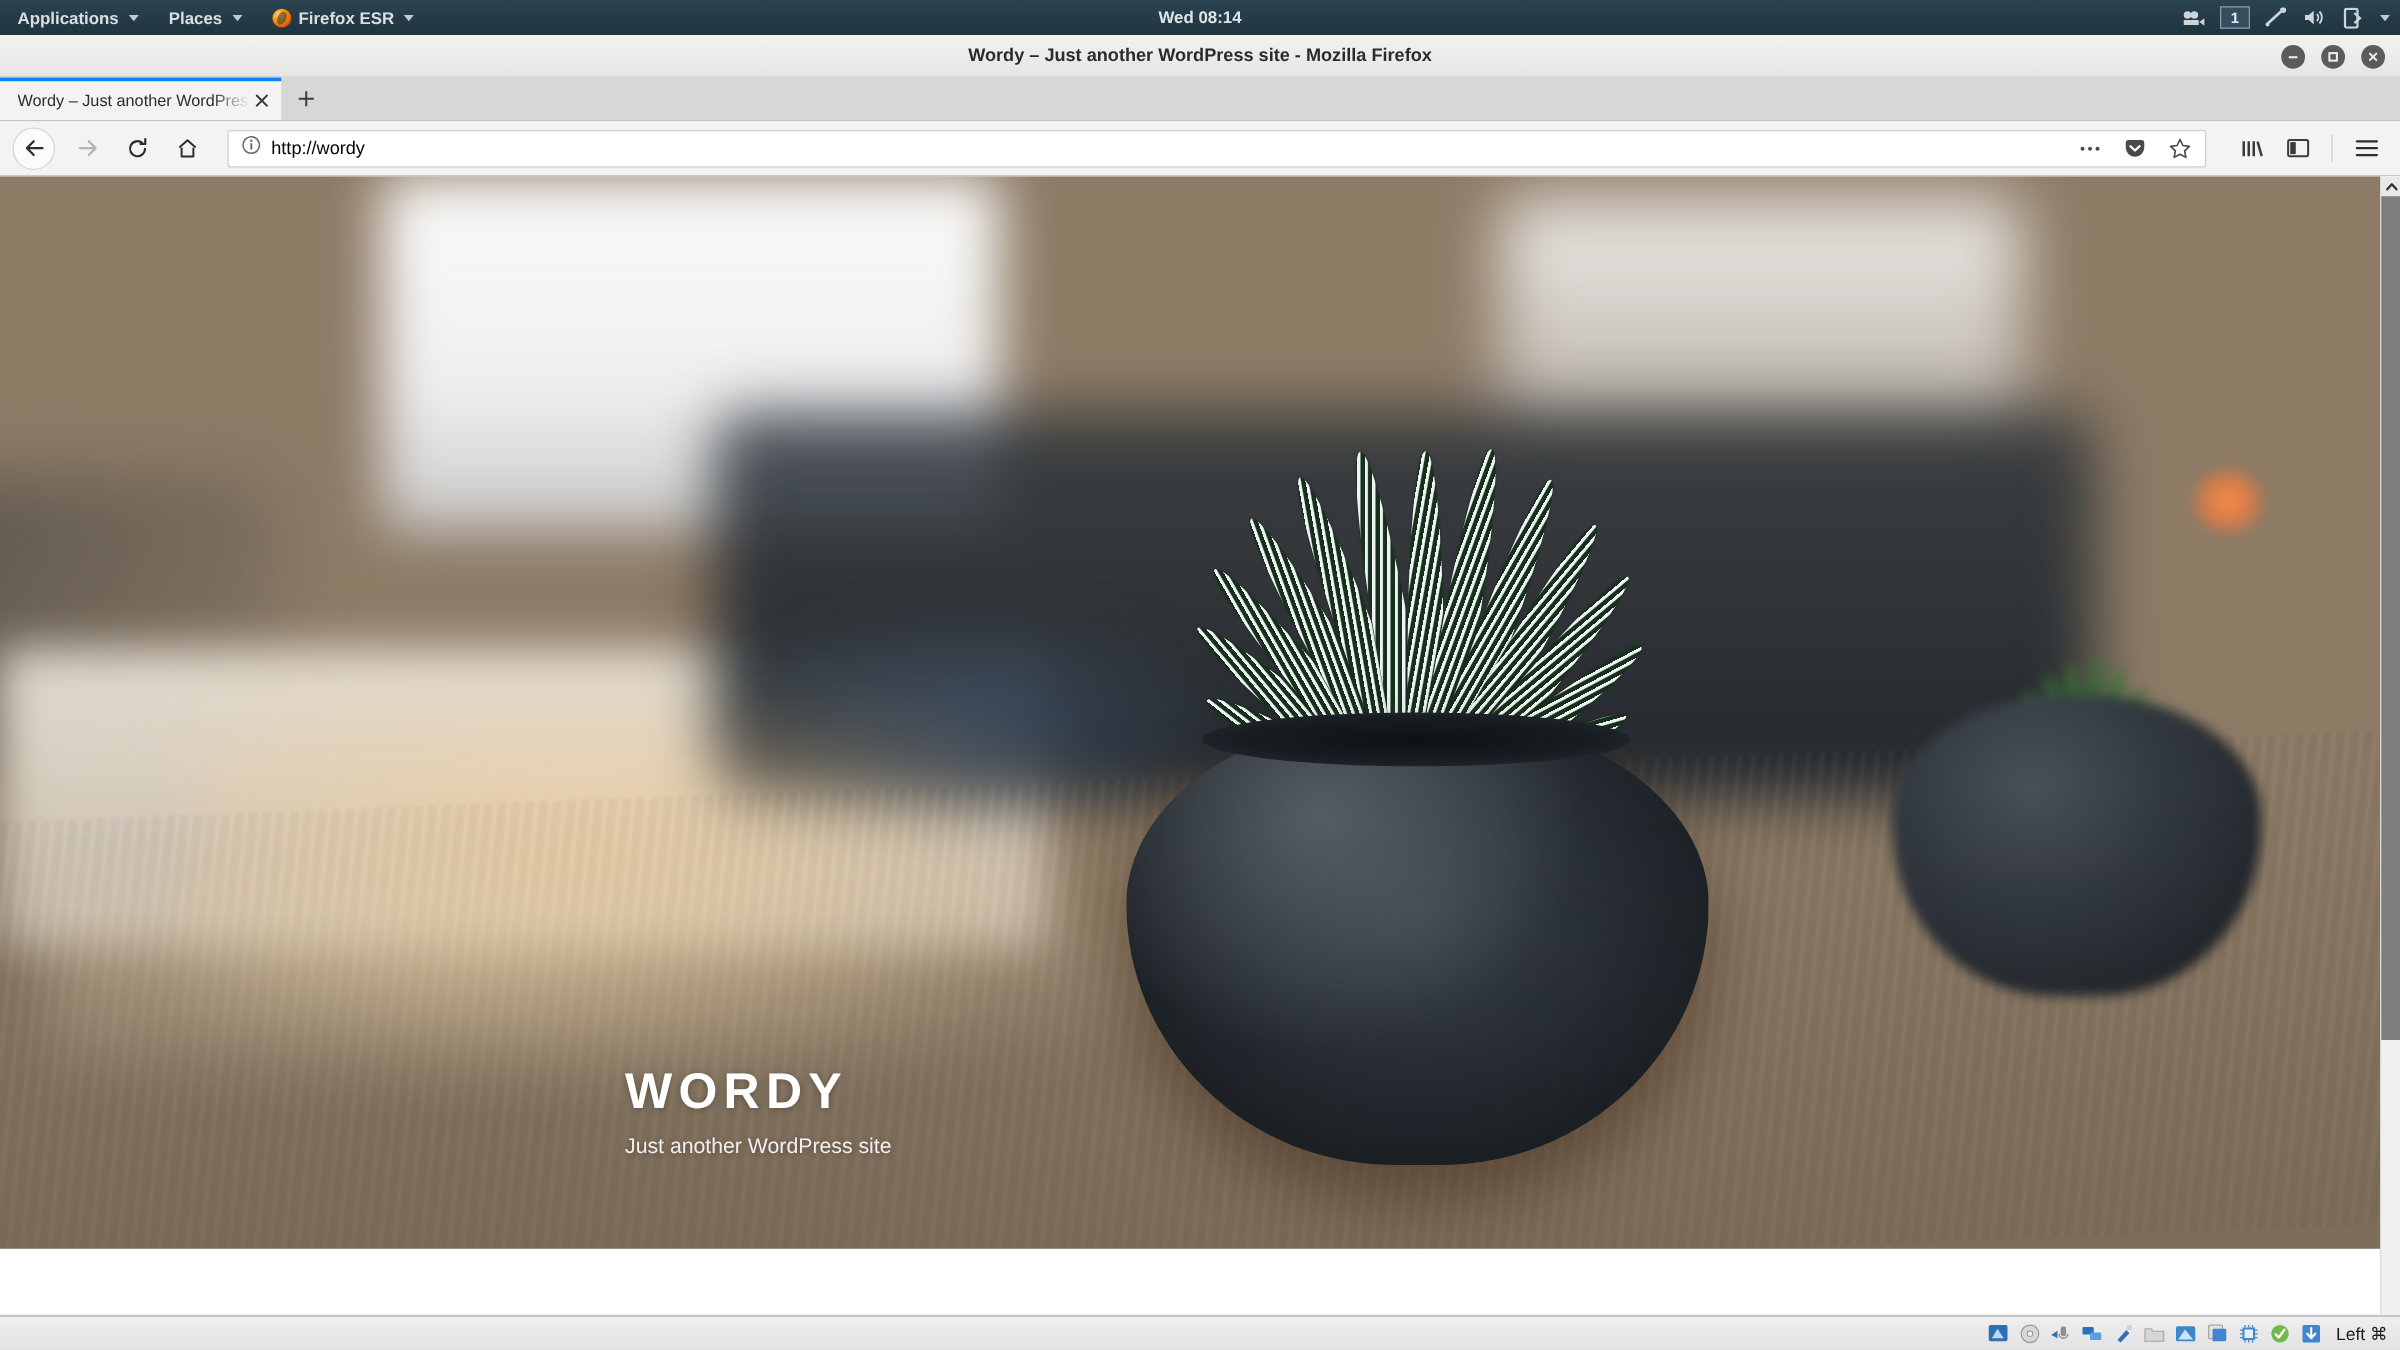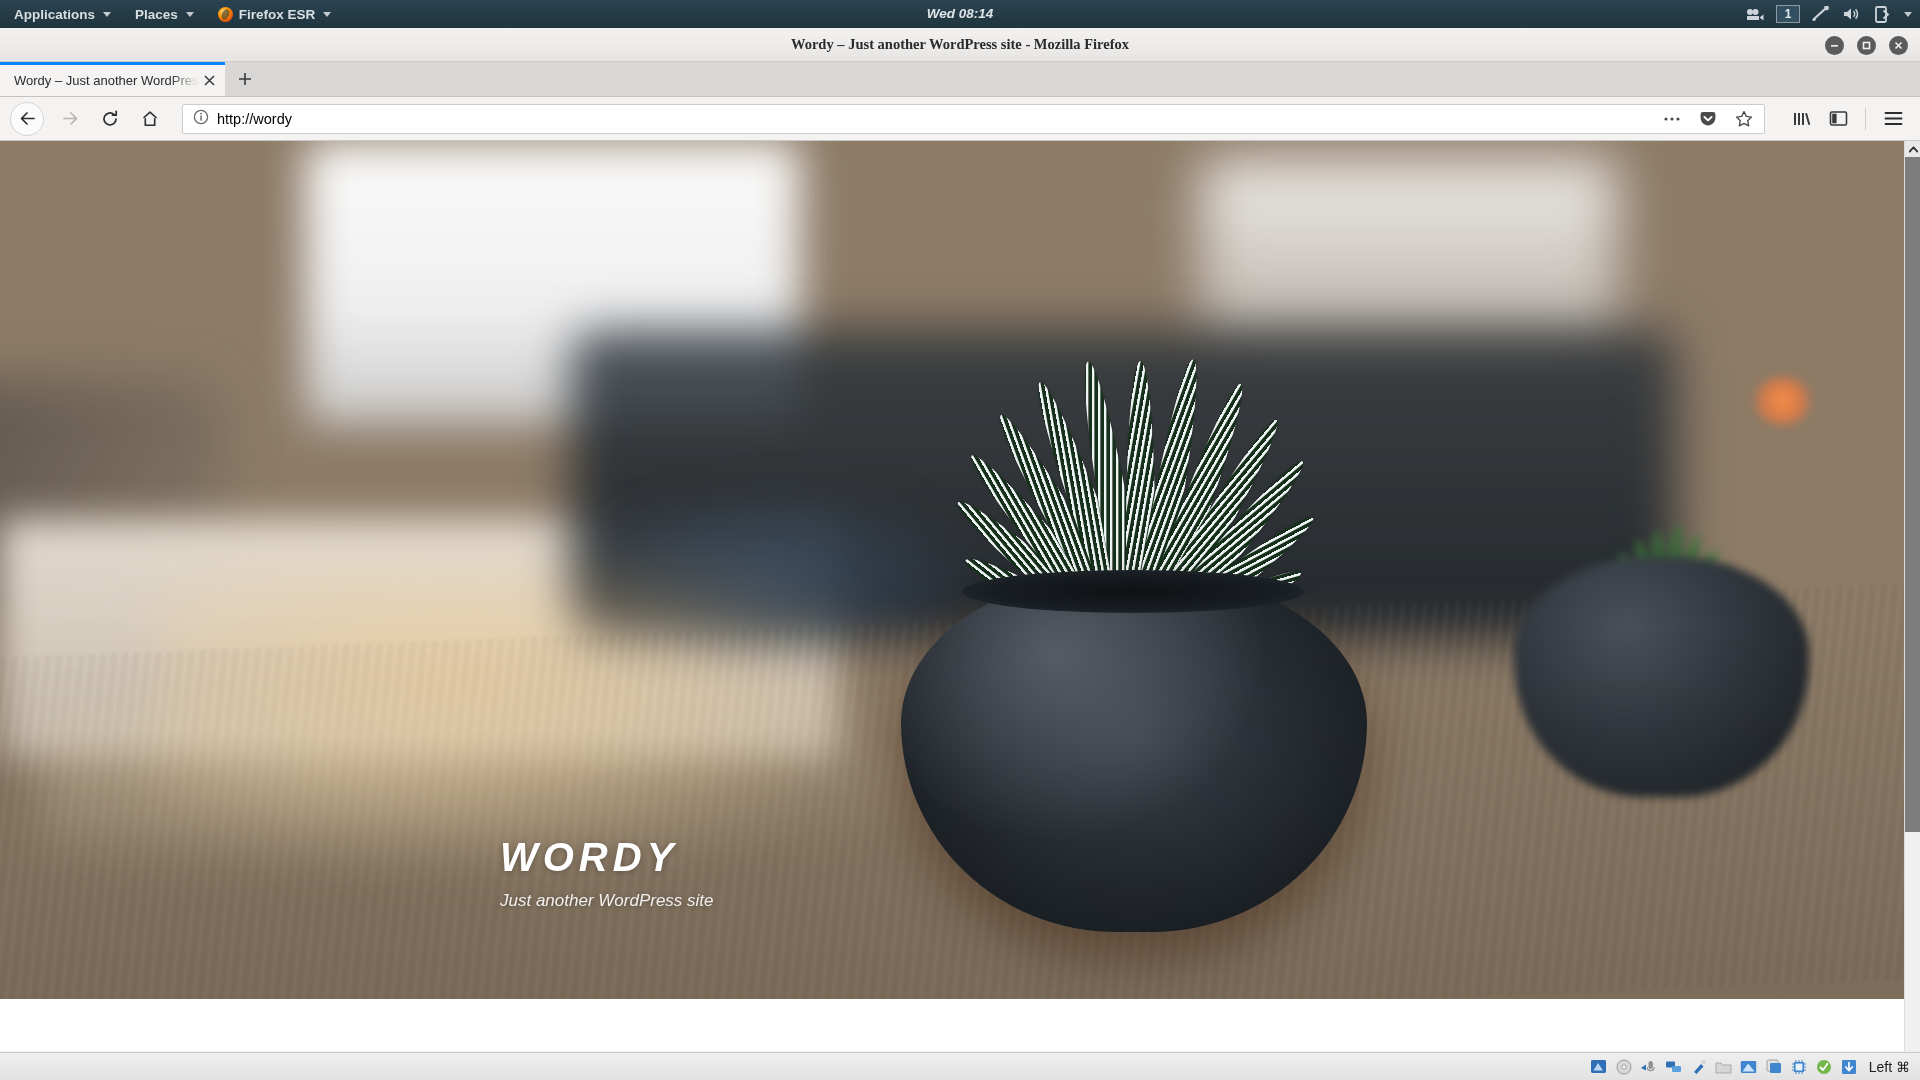--- a/index.html
+++ b/index.html
@@ -30,21 +30,21 @@
     width: 0; height: 0;
     border-left: 4px solid transparent;
     border-right: 4px solid transparent;
     border-top: 5px solid #c3cad0;
     display: inline-block; margin-left: 2px;
   }
   #panel-clock {
     position: absolute; left: 0; right: 0; top: 0;
     height: 39px; line-height: 28px;
     text-align: center; font-size: 13.5px; font-weight: bold;
-    color: #dfe4e7; pointer-events: none; font-style: italic;
+    color: #dfe4e7; pointer-events: none;
   }
   #panel-tray {
     position: absolute; right: 8px; top: 0; height: 28px;
     display: flex; align-items: center; gap: 12px;
   }
   .tray-icon { display: flex; align-items: center; justify-content: center; }
   #workspace-badge {
     min-width: 24px; height: 18px;
     border: 1px solid #8c9aa3;
     background: #32505f;
@@ -71,21 +71,21 @@
     background: #f1f0ef;
   }
   #titlebar {
     position: relative;
     height: 34px;
     background: linear-gradient(180deg, #f3f2f1 0%, #e7e5e3 100%);
     border-bottom: 1px solid #cfcdcb;
     display: flex; align-items: center; justify-content: center;
   }
   #window-title {
-    font-size: 14.5px; font-weight: bold; color: #2b2b2b; font-family: Liberation Serif, serif;
+    font-size: 14.5px; font-weight: bold; color: #2b2b2b;
   }
   #window-controls {
     position: absolute; right: 12px; top: 0; height: 34px;
     display: flex; align-items: center; gap: 13px;
   }
   .wc-btn {
     width: 19px; height: 19px; border-radius: 50%;
     background: #5b5b5b;
     display: flex; align-items: center; justify-content: center;
     color: #f2f2f2;
@@ -343,23 +343,22 @@
     transform-origin: 50% 100%;
     box-shadow: 0 0 2px rgba(0,0,0,.35);
   }
 
   #hero-overlay {
     position: absolute; inset: 0;
     background: linear-gradient(180deg, rgba(0,0,0,0) 55%, rgba(0,0,0,.12) 100%);
     pointer-events: none;
   }
   #hero-branding {
-    position: absolute; left: 500px; bottom: 88px;
+    position: absolute; left: 500px; bottom: 72px;
     z-index: 5;
-    font-style: italic;
   }
   #site-title {
     font-size: 40px; font-weight: bold; color: #ffffff;
     letter-spacing: 5px; line-height: 1.1;
     text-shadow: 0 1px 6px rgba(0,0,0,.28);
   }
   #site-tagline {
     margin-top: 12px;
     font-size: 17px; color: #f2f0ee; font-weight: normal;
     text-shadow: 0 1px 5px rgba(0,0,0,.32);

